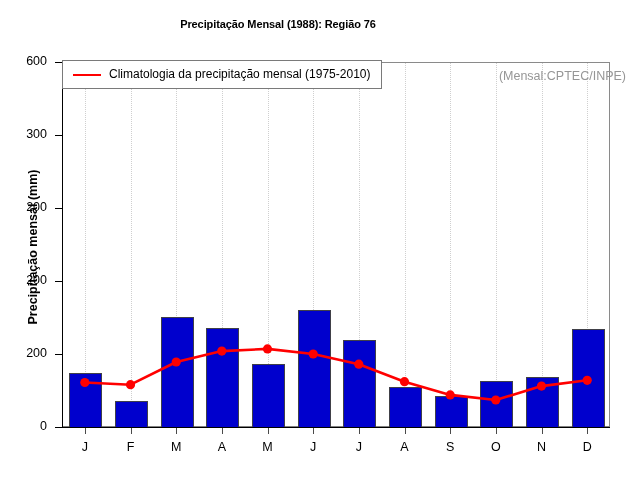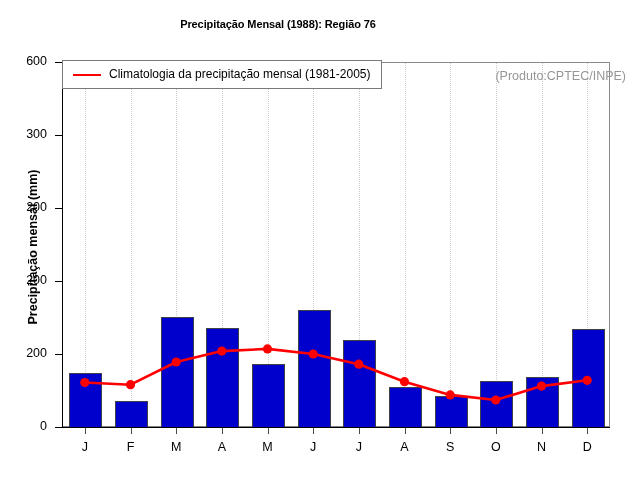--- a/index.html
+++ b/index.html
@@ -259,19 +259,19 @@
         <circle cx="404.5" cy="381.7" r="4.6" fill="#FF0000"></circle>
         <circle cx="450.2" cy="394.9" r="4.6" fill="#FF0000"></circle>
         <circle cx="495.8" cy="400.0" r="4.6" fill="#FF0000"></circle>
         <circle cx="541.5" cy="386.1" r="4.6" fill="#FF0000"></circle>
         <circle cx="587.2" cy="380.3" r="4.6" fill="#FF0000"></circle>
       </g>
   </svg>
 
   <div id="legend-box">
     <div id="legend-line"></div>
-    <div id="legend-text">Climatologia da precipitação mensal (1981-2005)</div>
+    <div id="legend-text">Climatologia da precipitação mensal (1975-2010)</div>
   </div>
 
-  <div id="credit">(Produto:CPTEC/INPE)</div>
+  <div id="credit">(Mensal:CPTEC/INPE)</div>
 
 
 </div>
 
 </body></html>

